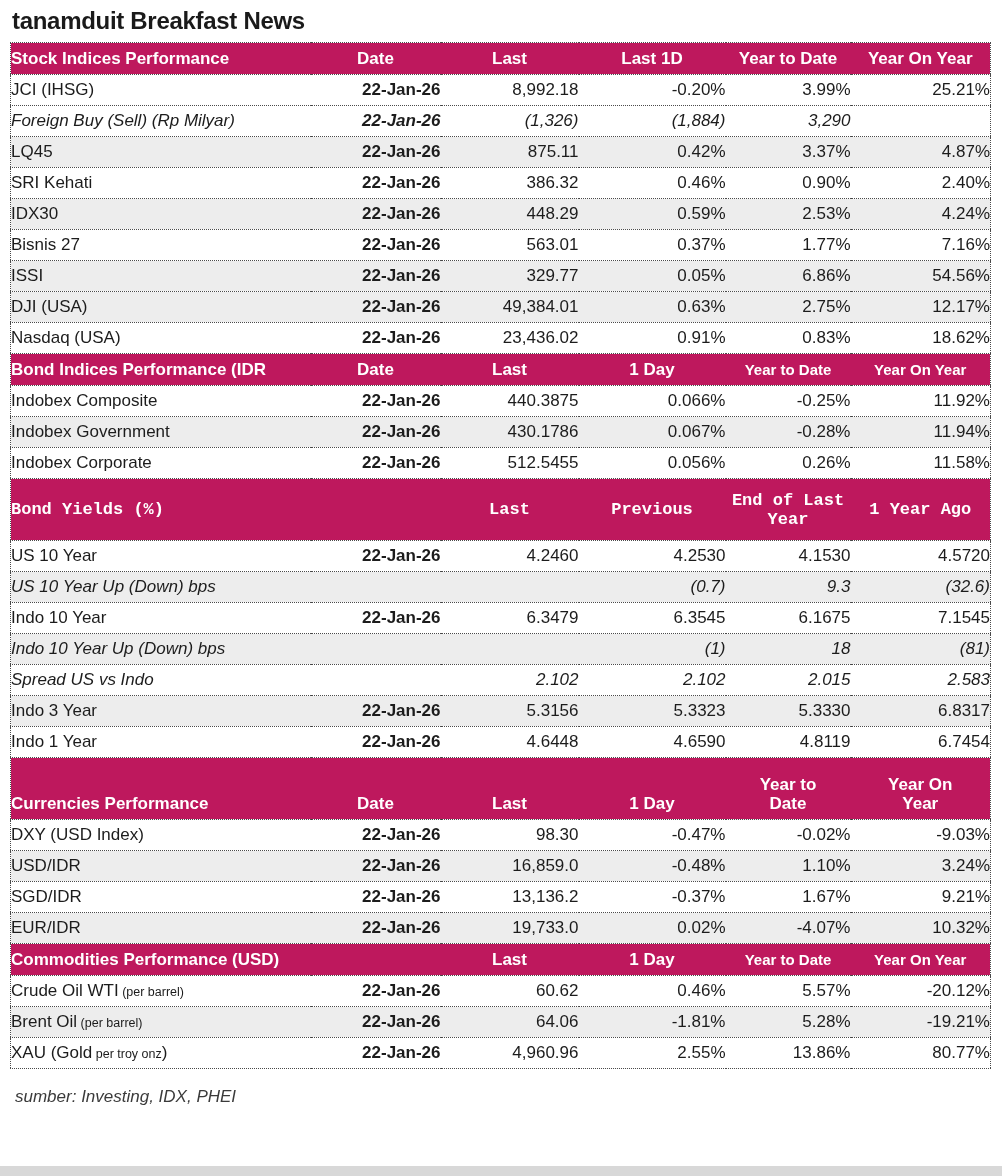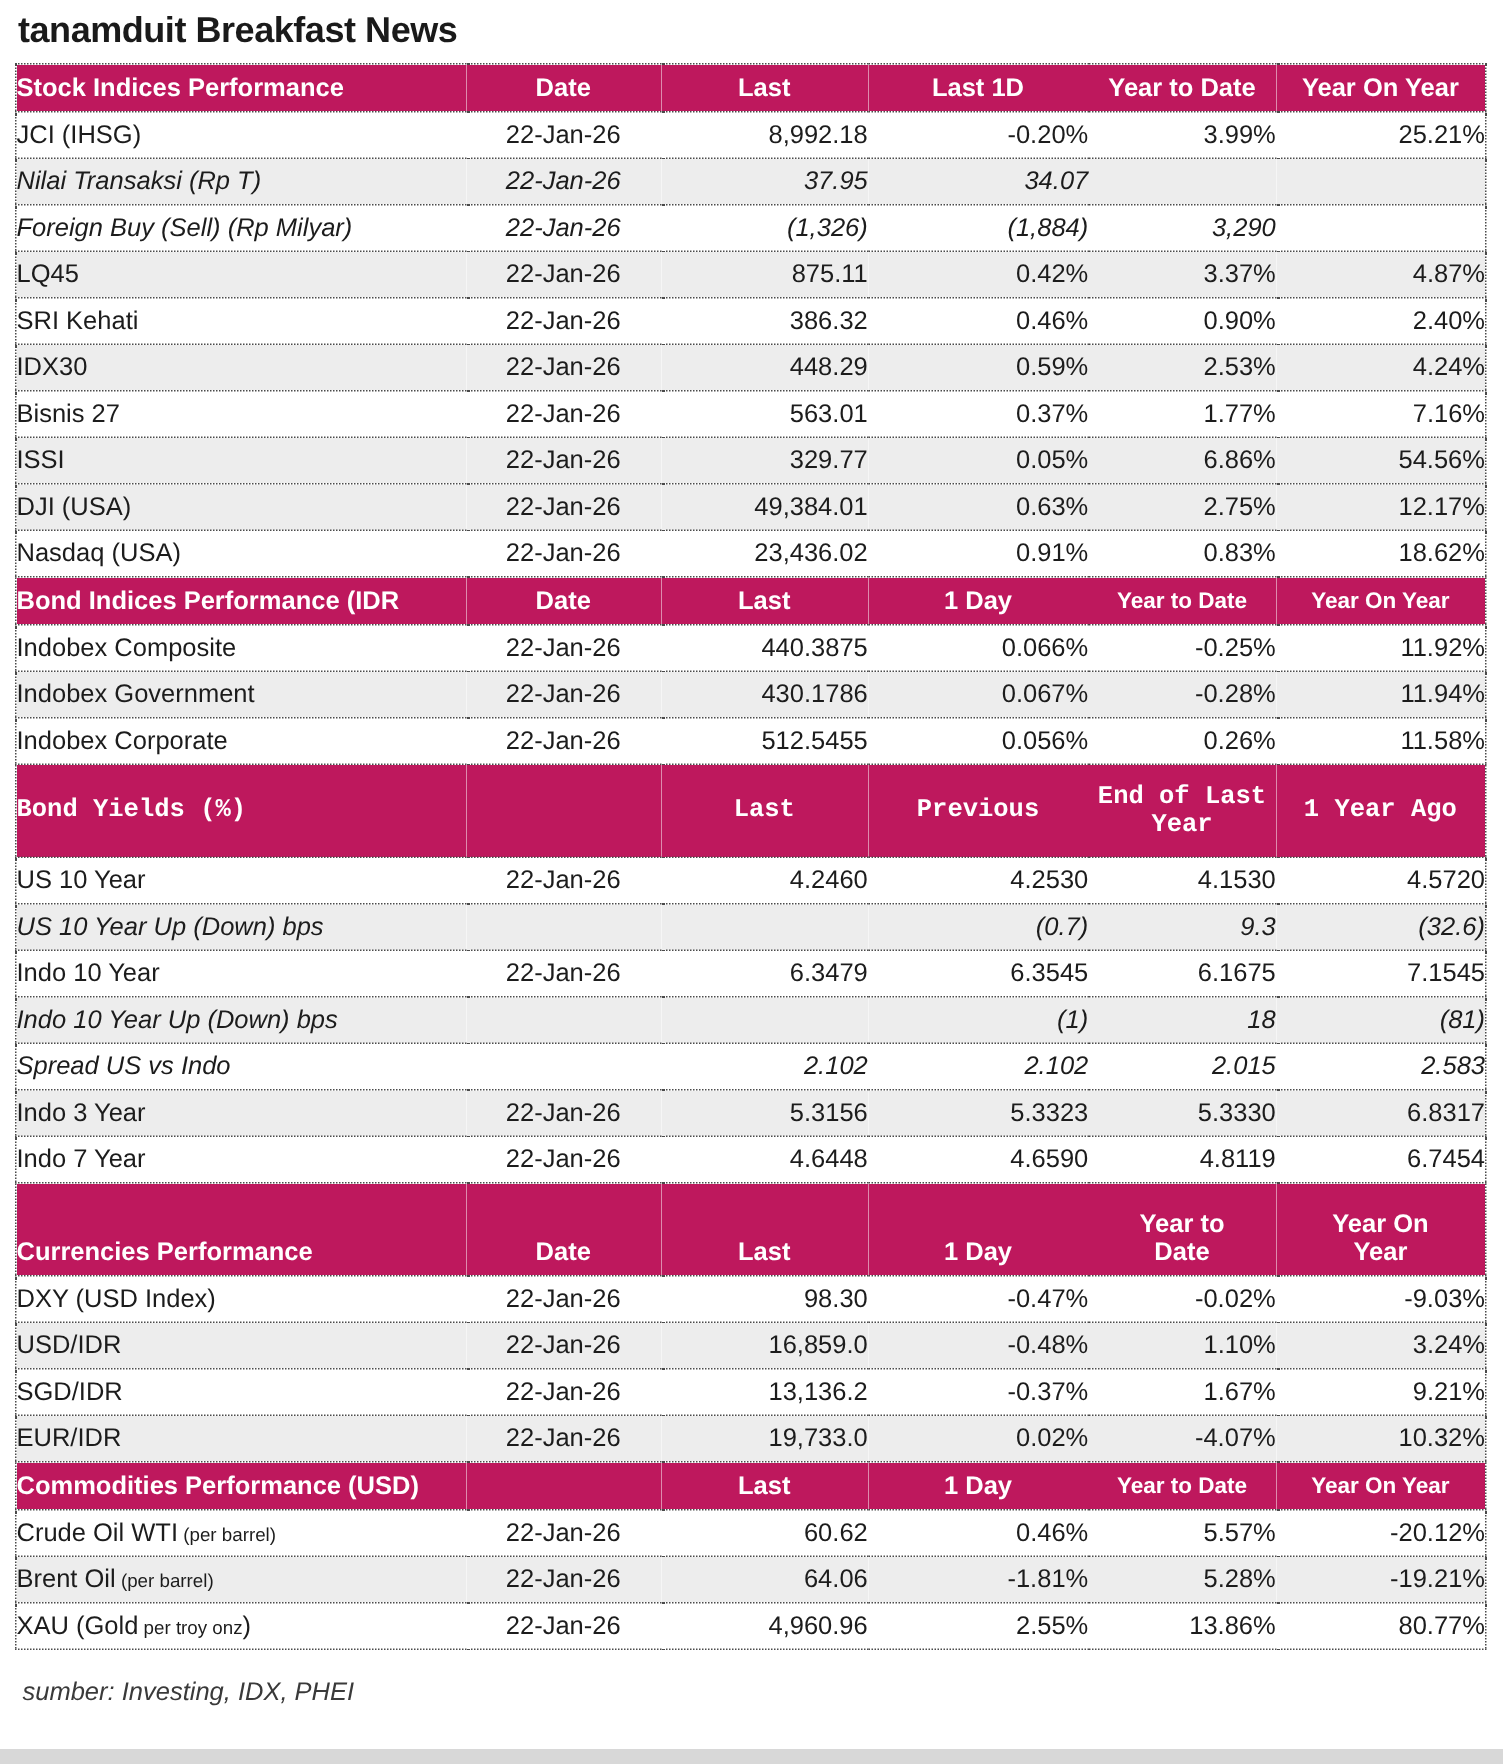--- a/index.html
+++ b/index.html
@@ -18,21 +18,21 @@
   table.report {
     border-collapse: collapse; table-layout: fixed; width: 980px;
     border: 1px dotted #4a4a4a;
   }
   table.report tr { border-bottom: 1px dotted #4a4a4a; }
   table.report td {
     height: 31px; padding: 0; font-size: 17px;
     overflow: hidden; white-space: nowrap;
   }
   td.c0 { text-align: left;  padding-left: 8px; }
-  td.c1 { text-align: center; }
+  td.c1 { text-align: right; font-weight: bold; }
   td.c2, td.c3, td.c4, td.c5 { text-align: right; padding-right: 14px; }
 
   tr.section-header td {
     background: #be185d; color: #ffffff; font-weight: bold;
     white-space: pre-line; line-height: 19px;
   }
   tr.section-header td.c0 { white-space: nowrap; }
   tr.section-header td.c1, tr.section-header td.c2,
   tr.section-header td.c3, tr.section-header td.c4,
   tr.section-header td.c5 { text-align: center; padding-right: 0; }
@@ -81,28 +81,20 @@
           <td class="c5">Year On Year</td>
         </tr>
         <tr class="">
           <td class="c0">JCI (IHSG)</td>
           <td class="c1">22-Jan-26</td>
           <td class="c2">8,992.18</td>
           <td class="c3">-0.20%</td>
           <td class="c4">3.99%</td>
           <td class="c5">25.21%</td>
         </tr>
-        <tr class="shaded italic">
-          <td class="c0">Nilai Transaksi (Rp T)</td>
-          <td class="c1">22-Jan-26</td>
-          <td class="c2">37.95</td>
-          <td class="c3">34.07</td>
-          <td class="c4"></td>
-          <td class="c5"></td>
-        </tr>
         <tr class="italic">
           <td class="c0">Foreign Buy (Sell) (Rp Milyar)</td>
           <td class="c1">22-Jan-26</td>
           <td class="c2">(1,326)</td>
           <td class="c3">(1,884)</td>
           <td class="c4">3,290</td>
           <td class="c5"></td>
         </tr>
         <tr class="shaded ">
           <td class="c0">LQ45</td>
@@ -243,21 +235,21 @@
         </tr>
         <tr class="shaded ">
           <td class="c0">Indo 3 Year</td>
           <td class="c1">22-Jan-26</td>
           <td class="c2">5.3156</td>
           <td class="c3">5.3323</td>
           <td class="c4">5.3330</td>
           <td class="c5">6.8317</td>
         </tr>
         <tr class="">
-          <td class="c0">Indo 7 Year</td>
+          <td class="c0">Indo 1 Year</td>
           <td class="c1">22-Jan-26</td>
           <td class="c2">4.6448</td>
           <td class="c3">4.6590</td>
           <td class="c4">4.8119</td>
           <td class="c5">6.7454</td>
         </tr>
         <tr class="section-header hdr-tall hdr-bottom">
           <td class="c0">Currencies Performance</td>
           <td class="c1">Date</td>
           <td class="c2">Last</td>

